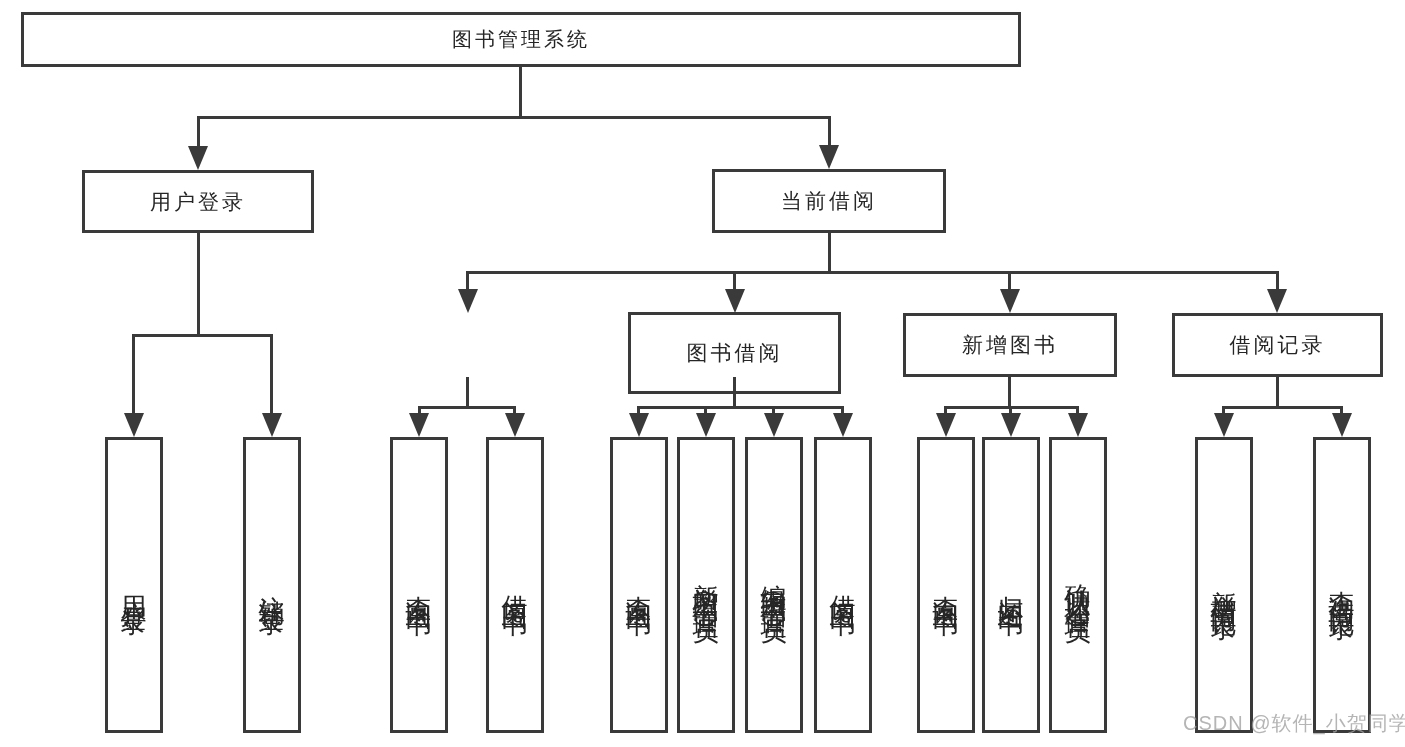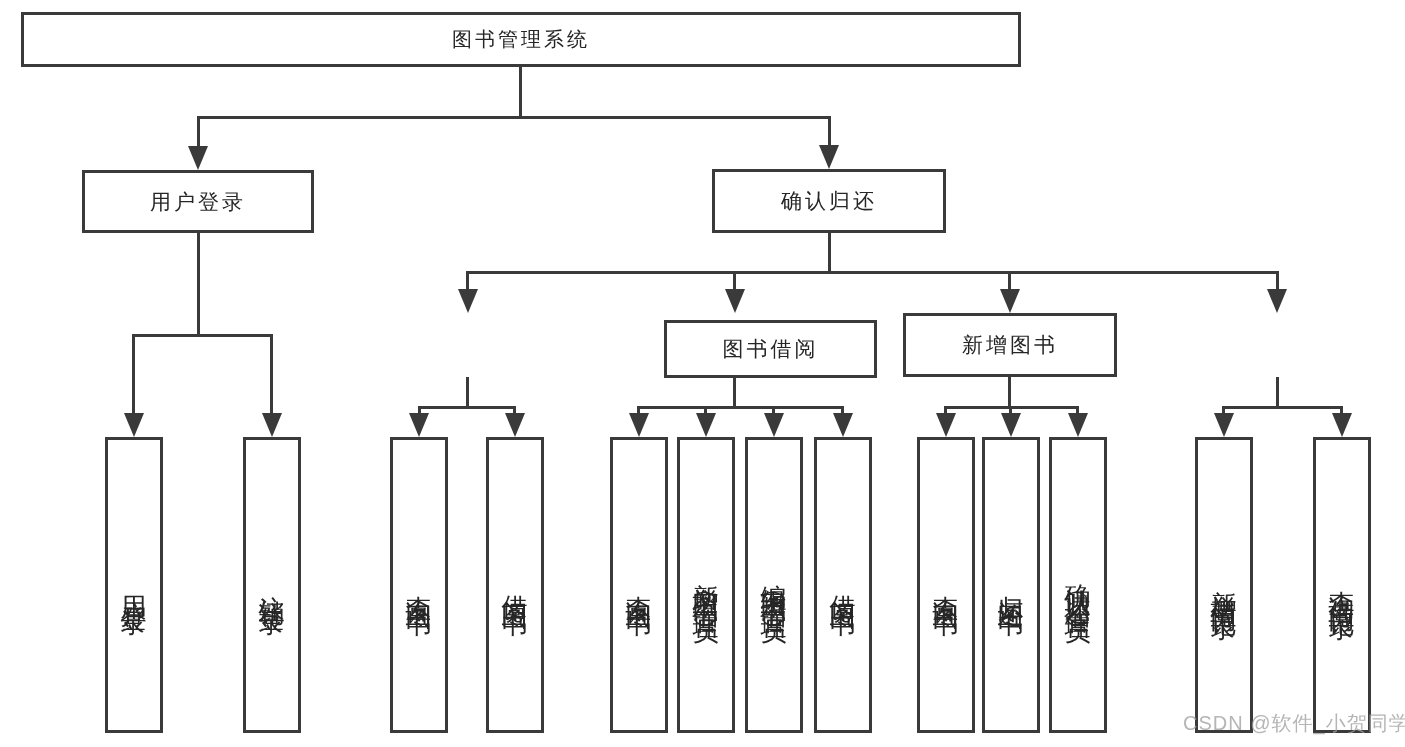--- a/index.html
+++ b/index.html
@@ -61,27 +61,28 @@
 </style>
 </head>
 <body>
 
 <div id="canvas">
 
   <div class="node root" style="left:21px;top:12px;width:1000px;height:55px;">图书管理系统</div>
 
   <div class="node" style="left:82px;top:170px;width:232px;height:63px;">用户登录</div>
 
-  <div class="node" style="left:712px;top:169px;width:234px;height:64px;">确认归还</div>
+  <div class="node" style="left:712px;top:169px;width:234px;height:64px;">当前借阅</div>
 
 
-  <div class="node" style="left:628px;top:320px;width:213px;height:58px;margin-left:36px;">图书借阅</div>
+  <div class="node" style="left:628px;top:312px;width:213px;height:82px;">图书借阅</div>
 
   <div class="node" style="left:903px;top:313px;width:214px;height:64px;">新增图书</div>
 
+  <div class="node" style="left:1172px;top:313px;width:211px;height:64px;">借阅记录</div>
 
   <div class="leaf" style="left:105px;top:437px;">用户登录</div>
   <div class="leaf" style="left:243px;top:437px;">注销登录</div>
 
   <div class="leaf" style="left:390px;top:437px;">查询图书</div>
   <div class="leaf" style="left:486px;top:437px;">借阅图书</div>
 
   <div class="leaf" style="left:610px;top:437px;">查询图书</div>
   <div class="leaf" style="left:677px;top:437px;">新增图书（管理员）</div>
   <div class="leaf" style="left:745px;top:437px;">编辑图书（管理员）</div>

